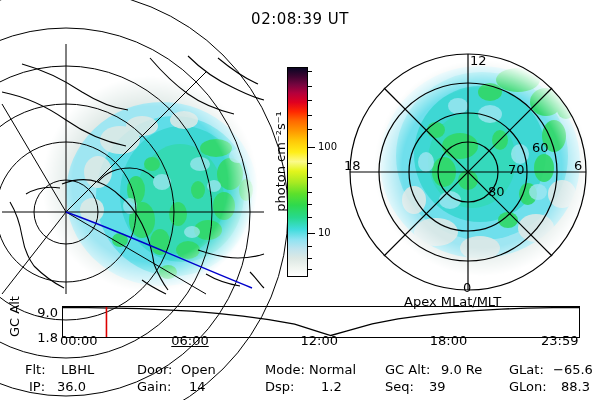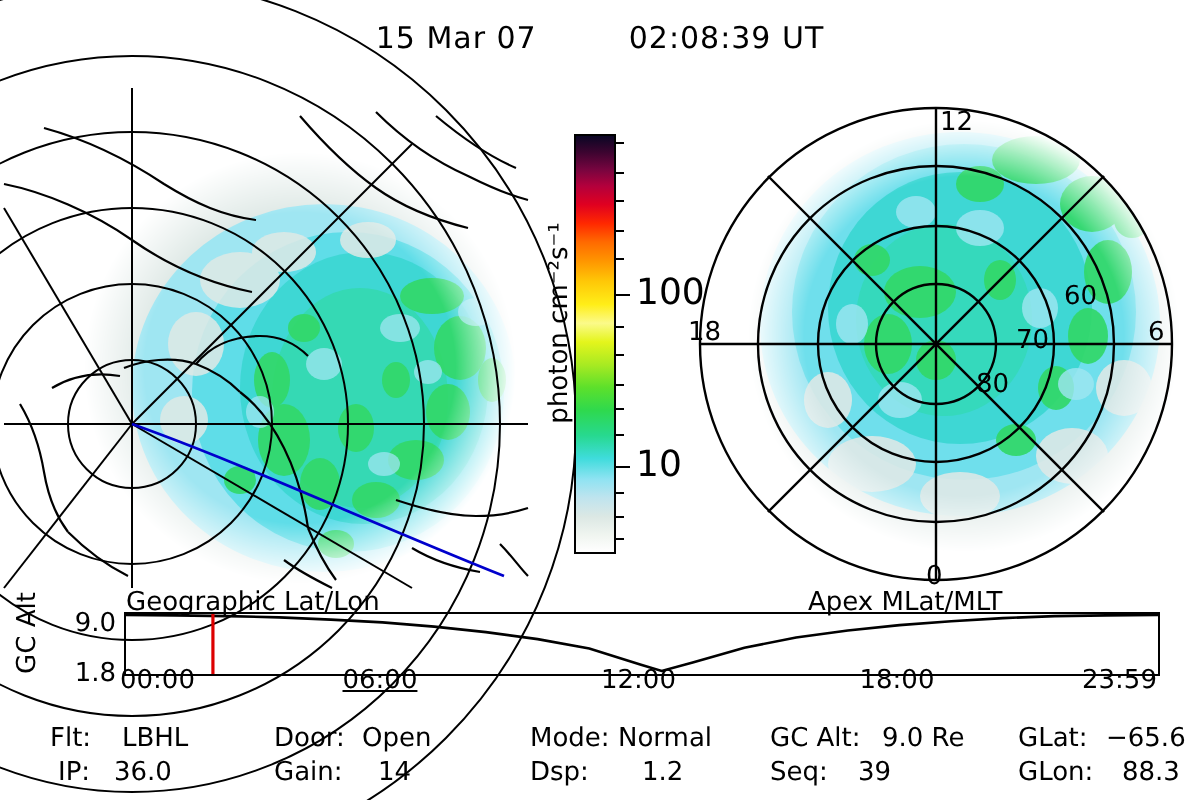--- a/index.html
+++ b/index.html
@@ -87,21 +87,21 @@
     position: absolute;
     left: 45px;
     width: 5px;
     height: 1px;
     background: #000;
   }
   .cb-tick.major { width: 8px; }
   .cb-label {
     position: absolute;
     left: 56px;
-    font-size: 18px;
+    font-size: 10px;
     line-height: 1;
     transform: translateY(-50%);
     white-space: nowrap;
   }
 
   
   .panel-caption {
     position: absolute;
     top: 294px;
     font-size: 13px;
@@ -164,21 +164,20 @@
     position: absolute;
     white-space: nowrap;
   }
 </style>
 </head>
 <body>
 
 <div id="stage">
 
   <div id="header" class="abs">
-    <span>15 Mar 07</span>
     <span>02:08:39 UT</span>
   </div>
 
   <div id="left-panel" class="abs">
     <svg width="262" height="250" viewBox="0 0 262 250">
       <defs>
         <clipPath id="aur-clip-left">
           <circle cx="148" cy="140" r="108"></circle>
         </clipPath>
         <radialGradient id="aur-fade-l" cx="50%" cy="50%" r="50%">
@@ -373,21 +372,20 @@
         <text x="234" y="126">6</text>
         <text x="123" y="248">0</text>
         <text x="4" y="126">18</text>
         <text x="192" y="108">60</text>
         <text x="168" y="130">70</text>
         <text x="148" y="152">80</text>
       </g>
     </svg>
   </div>
 
-  <div id="caption-left" class="panel-caption">Geographic Lat/Lon</div>
   <div id="caption-right" class="panel-caption">Apex MLat/MLT</div>
 
   <div id="alt-strip" class="abs">
     <div id="alt-ylabel">GC Alt</div>
 
     <div id="alt-ytick-hi-wrap">
       <span class="alt-ytick">9.0</span>
     </div>
     <div id="alt-ytick-lo-wrap">
       <span class="alt-ytick">1.8</span>

